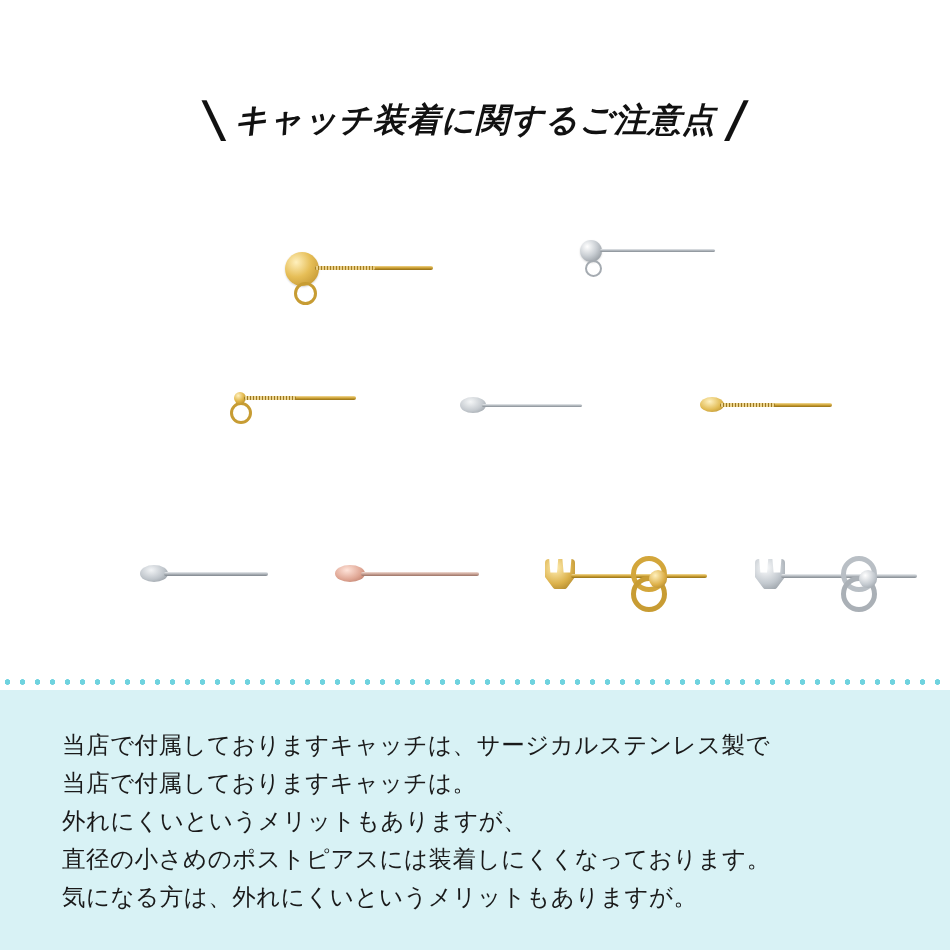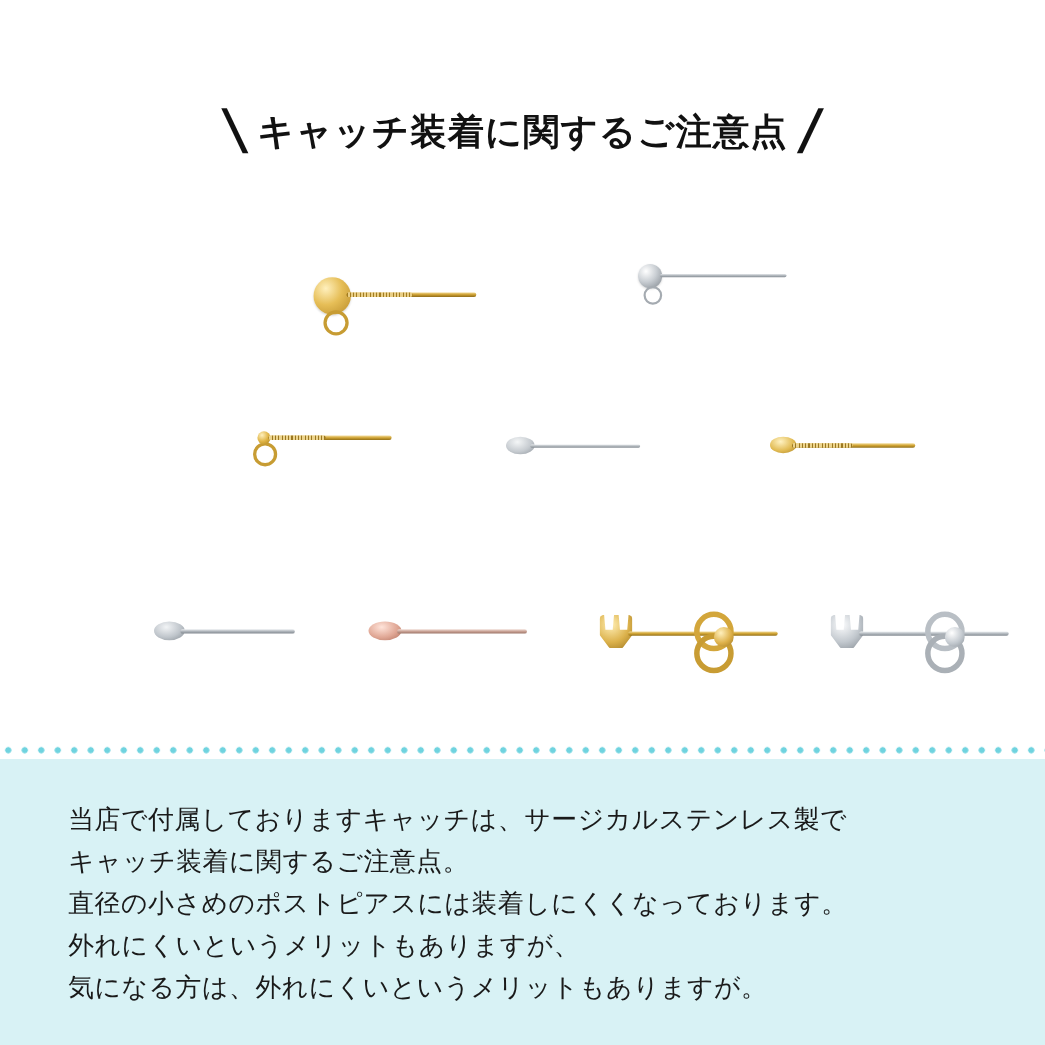--- a/index.html
+++ b/index.html
@@ -45,20 +45,21 @@
   .title-slash.right {
     transform: skewX(-18deg) scaleY(1.25);
   }
   .title-text {
     font-size: 33px;
     letter-spacing: 1px;
     color: #111111;
     font-weight: bold;
     font-family: "DejaVu Sans", "Liberation Sans", sans-serif;
     white-space: nowrap;
+    font-style: italic;
   }
 
   
   .photo-area {
     position: absolute;
     top: 175px;
     left: 0;
     width: 950px;
     height: 500px;
     background: #ffffff;
@@ -236,19 +237,19 @@
                     background: radial-gradient(circle at 35% 30%, #ffffff 0%, #c3c9cf 55%, #8b9299 100%);"></div>
       </div>
     </div>
 
   </div>
 
   <div class="dot-line"></div>
 
   <div class="note">
     <p>当店で付属しておりますキャッチは、サージカルステンレス製で</p>
-    <p>キャッチ装着に関するご注意点。</p>
+    <p>当店で付属しておりますキャッチは。</p>
+    <p>外れにくいというメリットもありますが、</p>
     <p>直径の小さめのポストピアスには装着しにくくなっております。</p>
-    <p>外れにくいというメリットもありますが、</p>
     <p>気になる方は、外れにくいというメリットもありますが。</p>
   </div>
 
 </div>
 
 </body></html>

